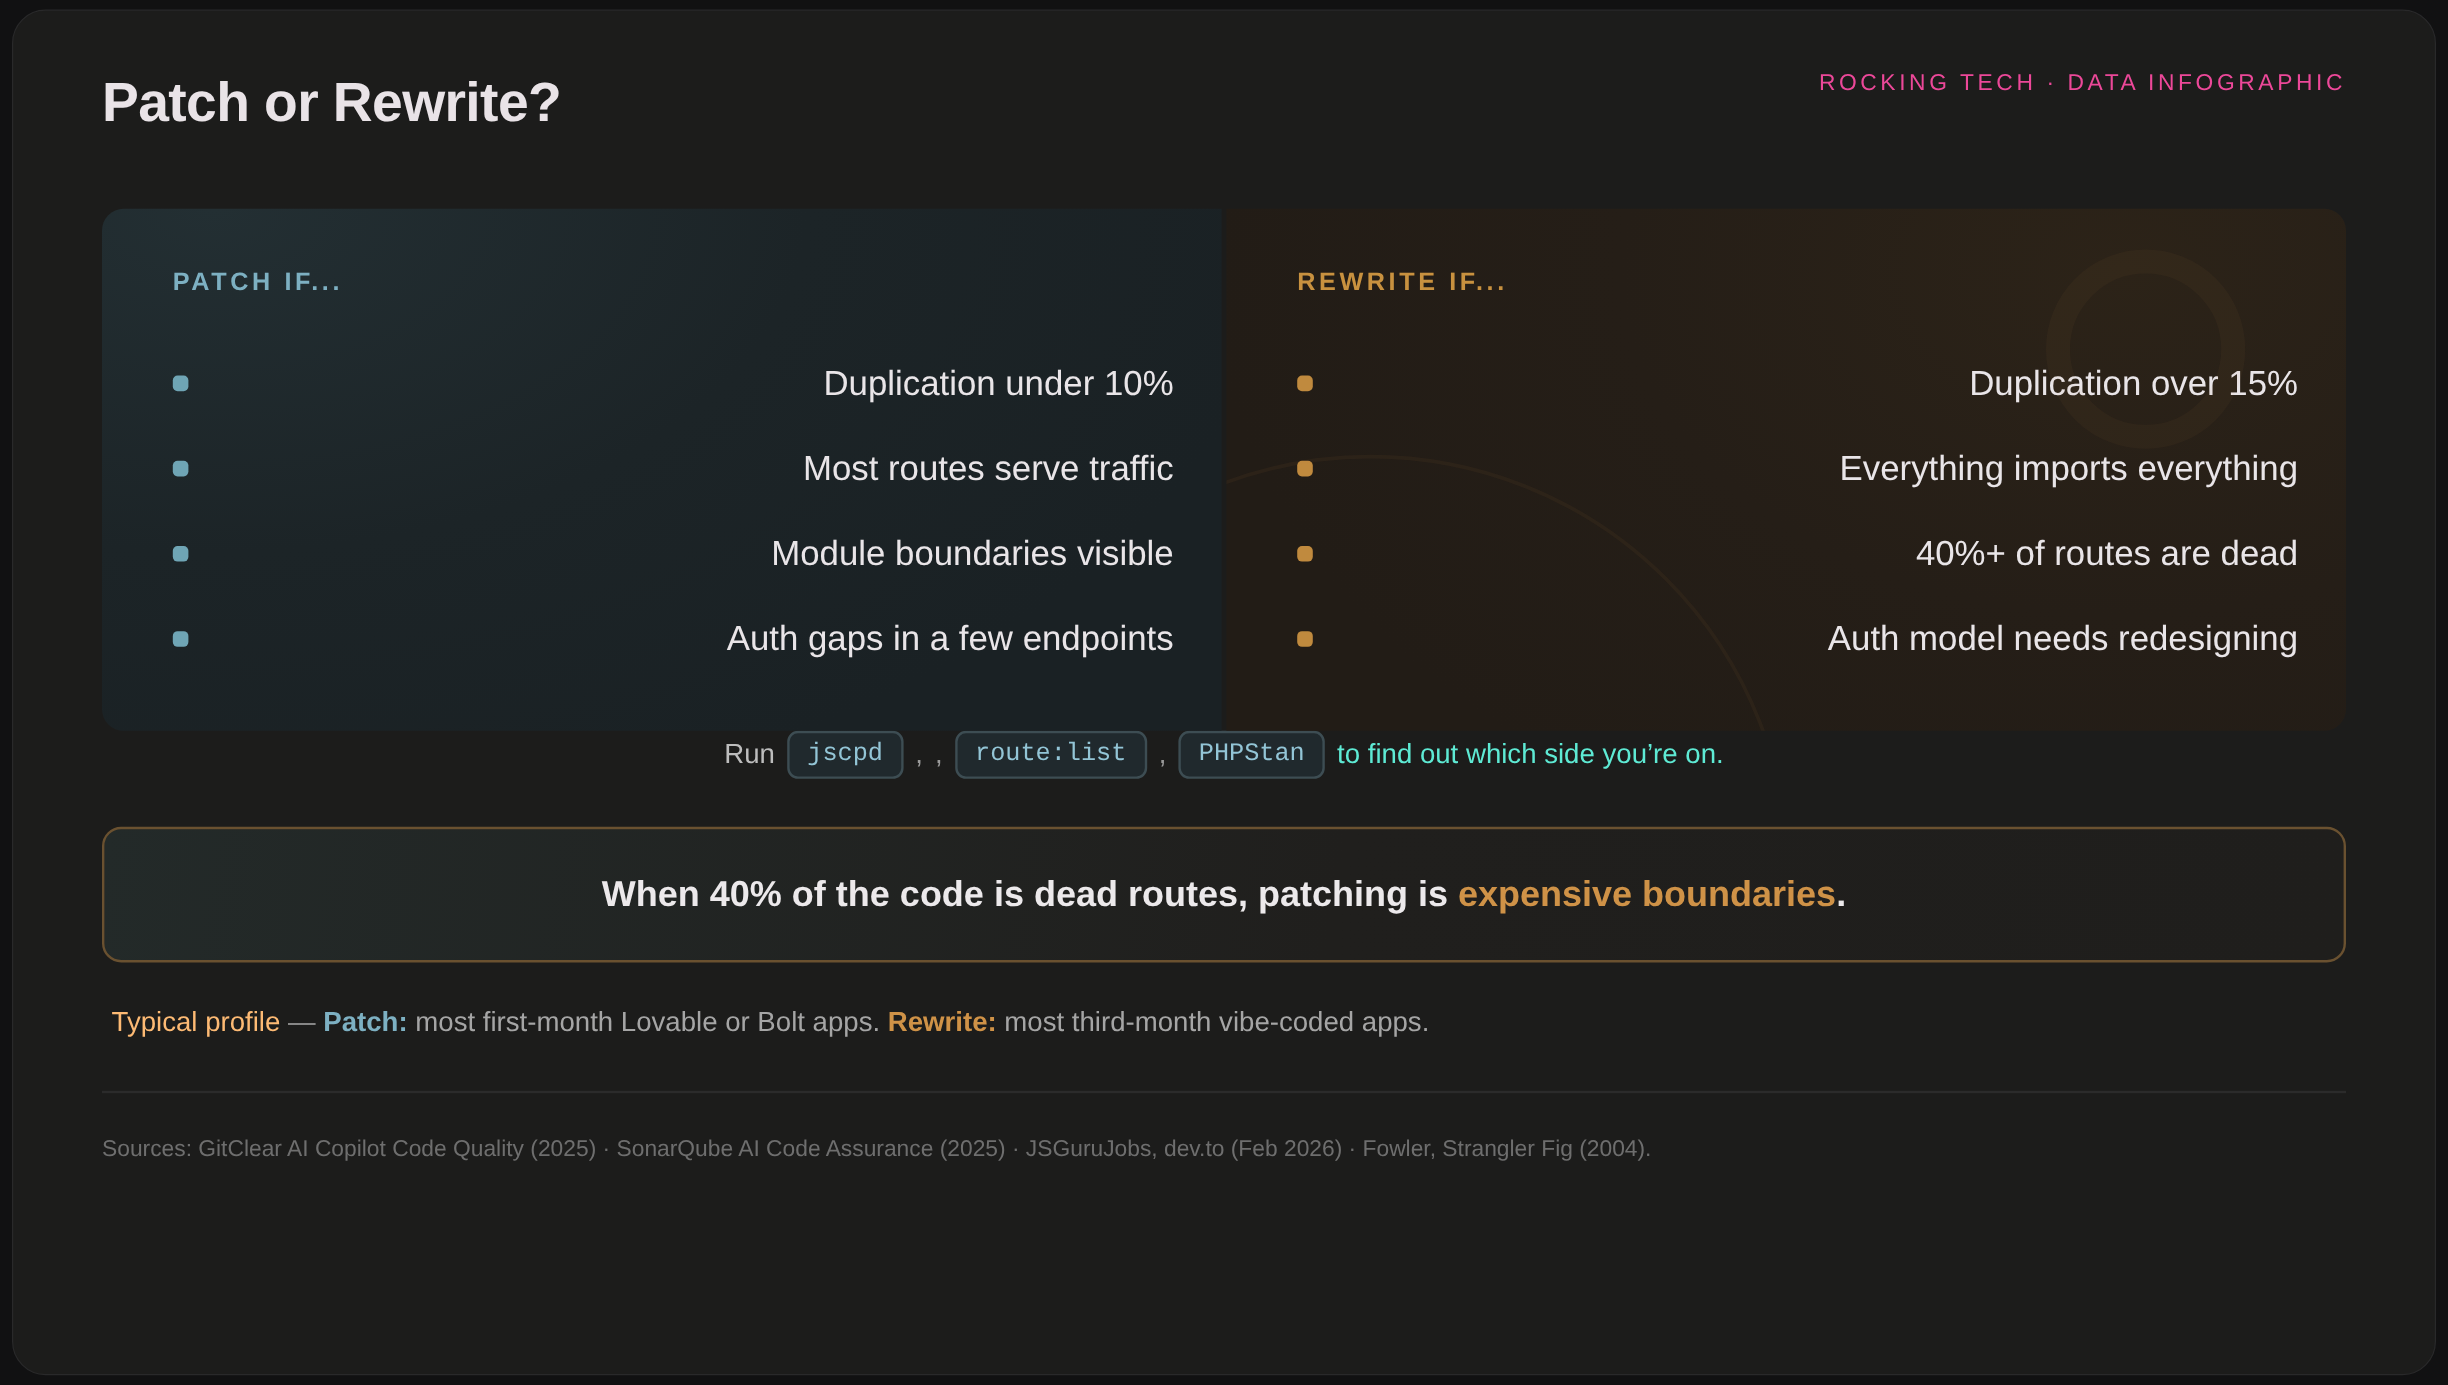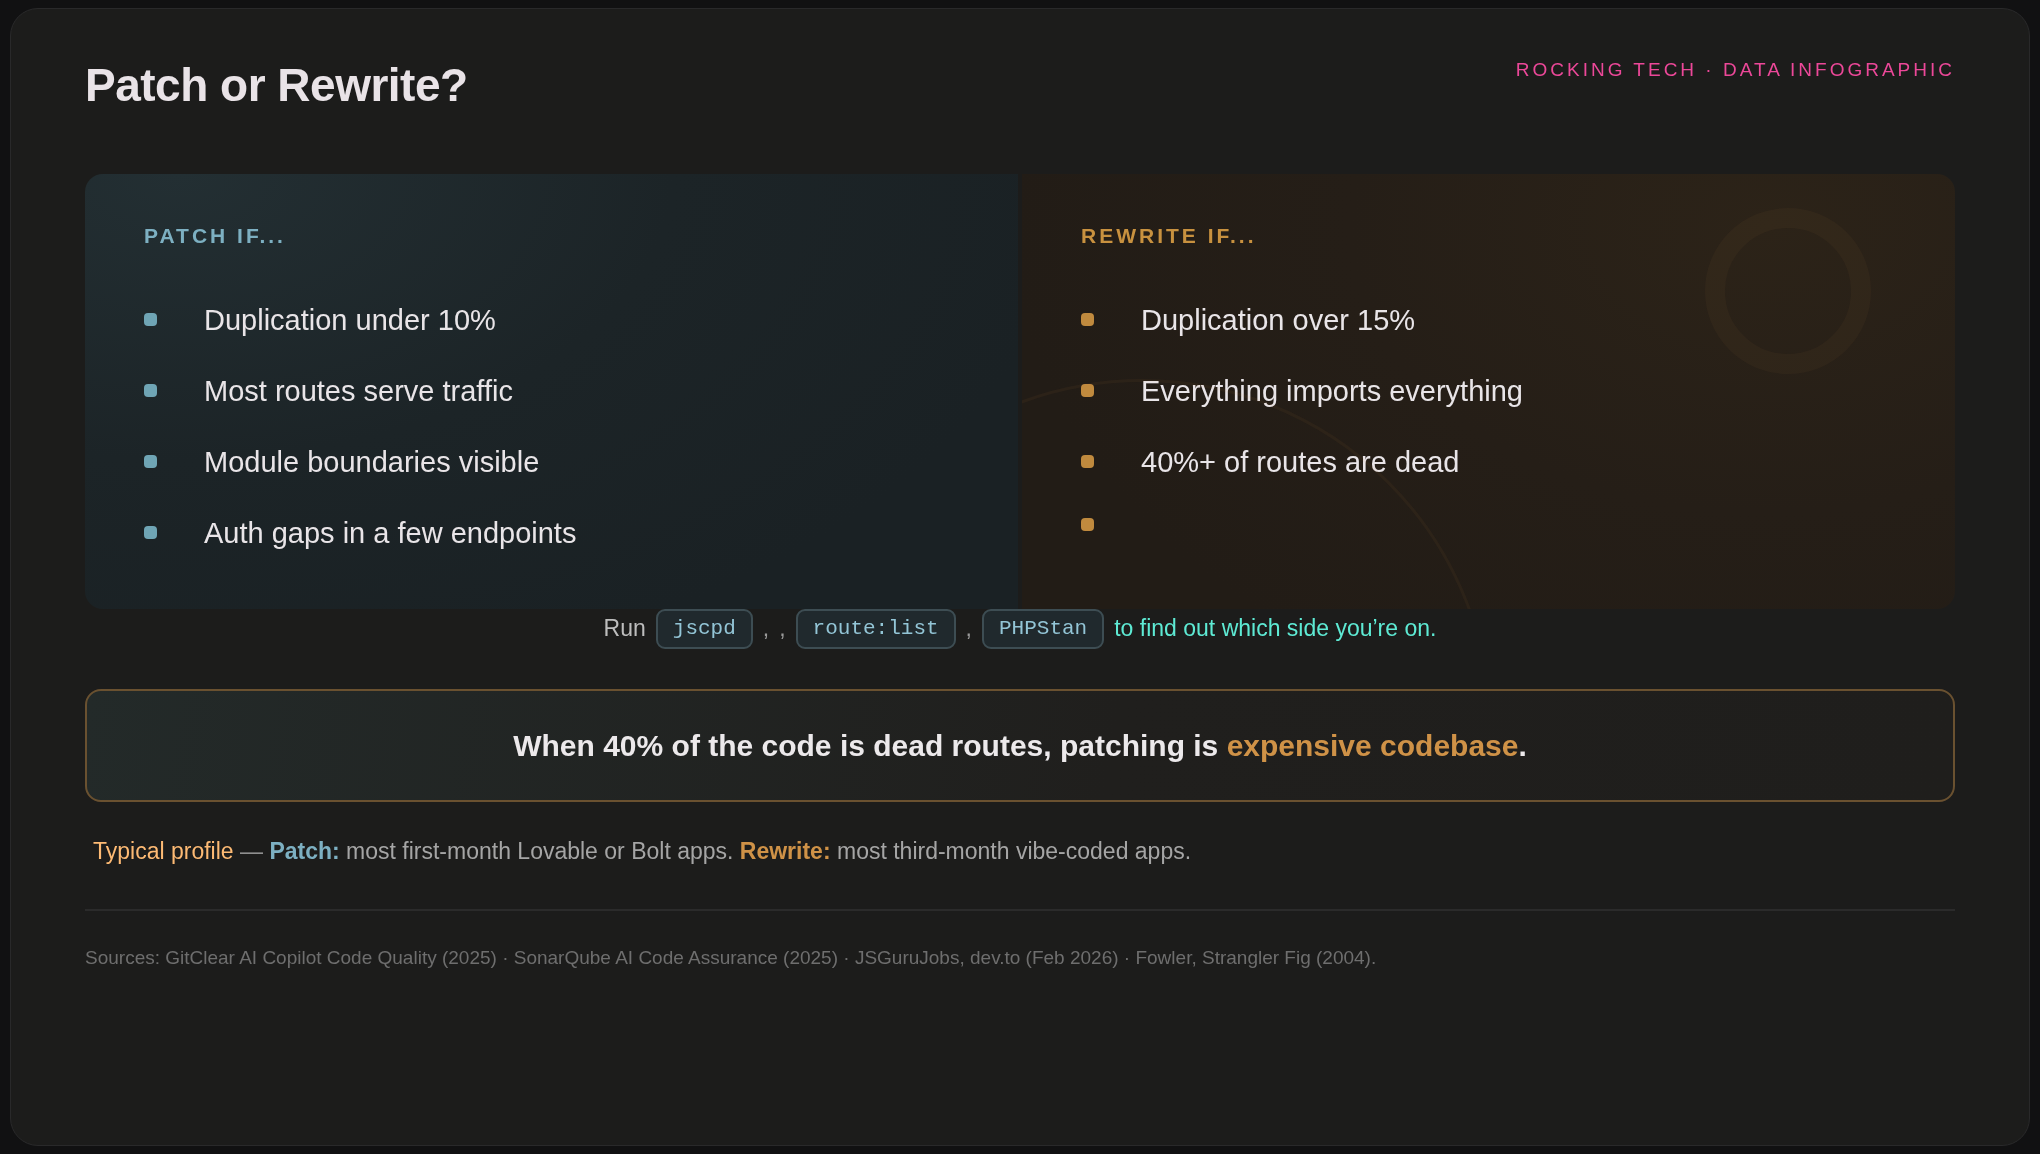--- a/index.html
+++ b/index.html
@@ -28,22 +28,22 @@
     background:radial-gradient(760px 520px at 80% 12%, #2c2318 0%, #251e17 55%, #221c16 100%);
   }
   .ring-a { position:absolute; width:166px; height:166px; border-radius:50%;
             border:20px solid rgba(198,143,69,0.05); top:34px; right:84px; }
   .ring-b { position:absolute; width:700px; height:700px; border-radius:50%;
             border:3px solid rgba(198,143,69,0.06); left:-230px; bottom:-470px; }
   .panel-heading { font-size:21px; font-weight:bold; letter-spacing:3px; }
   .panel.patch   .panel-heading { color:#7db0c2; }
   .panel.rewrite .panel-heading { color:#c8913f; }
   ul.signal-list { list-style:none; margin-top:57px; }
-  ul.signal-list li { display:flex; align-items:center; gap:47px; font-size:29px;
-                      color:#e9e5e8; line-height:30px; }
+  ul.signal-list li { display:flex; align-items:center; gap:31px; font-size:29px;
+                      color:#e9e5e8; line-height:30px;justify-content:space-between; }
   ul.signal-list li + li { margin-top:41px; }
   .bullet { width:13px; height:13px; border-radius:4px; flex-shrink:0; }
   .panel.patch   .bullet { background:#6fa5b5; }
   .panel.rewrite .bullet { background:#c08a3e; }
 
   
   .run-line { text-align:center; font-size:23px; color:#bdbdbd;
               display:flex; justify-content:center; align-items:center; gap:10px; }
   .chip { font-family:"Liberation Mono", monospace; font-size:21px; color:#93c5d6;
           background:#20292d; border:2px solid #3d4d53; border-radius:9px;
@@ -115,39 +115,40 @@
         <li>
           <span class="bullet"></span>
           <span>Everything imports everything</span>
         </li>
         <li>
           <span class="bullet"></span>
           <span>40%+ of routes are dead</span>
         </li>
         <li>
           <span class="bullet"></span>
+          <span>Auth model needs redesigning</span>
         </li>
       </ul>
     </div>
 
   </div>
 
   <div class="run-line">
     <span>Run</span>
     <span class="chip">jscpd</span>
     <span class="comma">,</span>
     <span class="comma">,</span>
     <span class="chip">route:list</span>
     <span class="comma">,</span>
     <span class="chip">PHPStan</span>
     <span class="run-suffix">to find out which side you’re on.</span>
   </div>
 
   <div class="callout">
-    <div class="callout-text"><span>When 40% of the code is dead routes, patching is </span><span class="callout-highlight">expensive codebase</span><span>.</span></div>
+    <div class="callout-text"><span>When 40% of the code is dead routes, patching is </span><span class="callout-highlight">expensive boundaries</span><span>.</span></div>
   </div>
 
   <div class="profile"><span class="label">Typical profile</span><span class="dash"> — </span><span class="patch-label">Patch:</span><span> most first-month Lovable or Bolt apps. </span><span class="rewrite-label">Rewrite:</span><span> most third-month vibe-coded apps.</span></div>
 
   <hr class="divider">
 
   <div class="sources">Sources: GitClear AI Copilot Code Quality (2025) · SonarQube AI Code Assurance (2025) · JSGuruJobs, dev.to (Feb 2026) · Fowler, Strangler Fig (2004).</div>
 
 </div>
 

